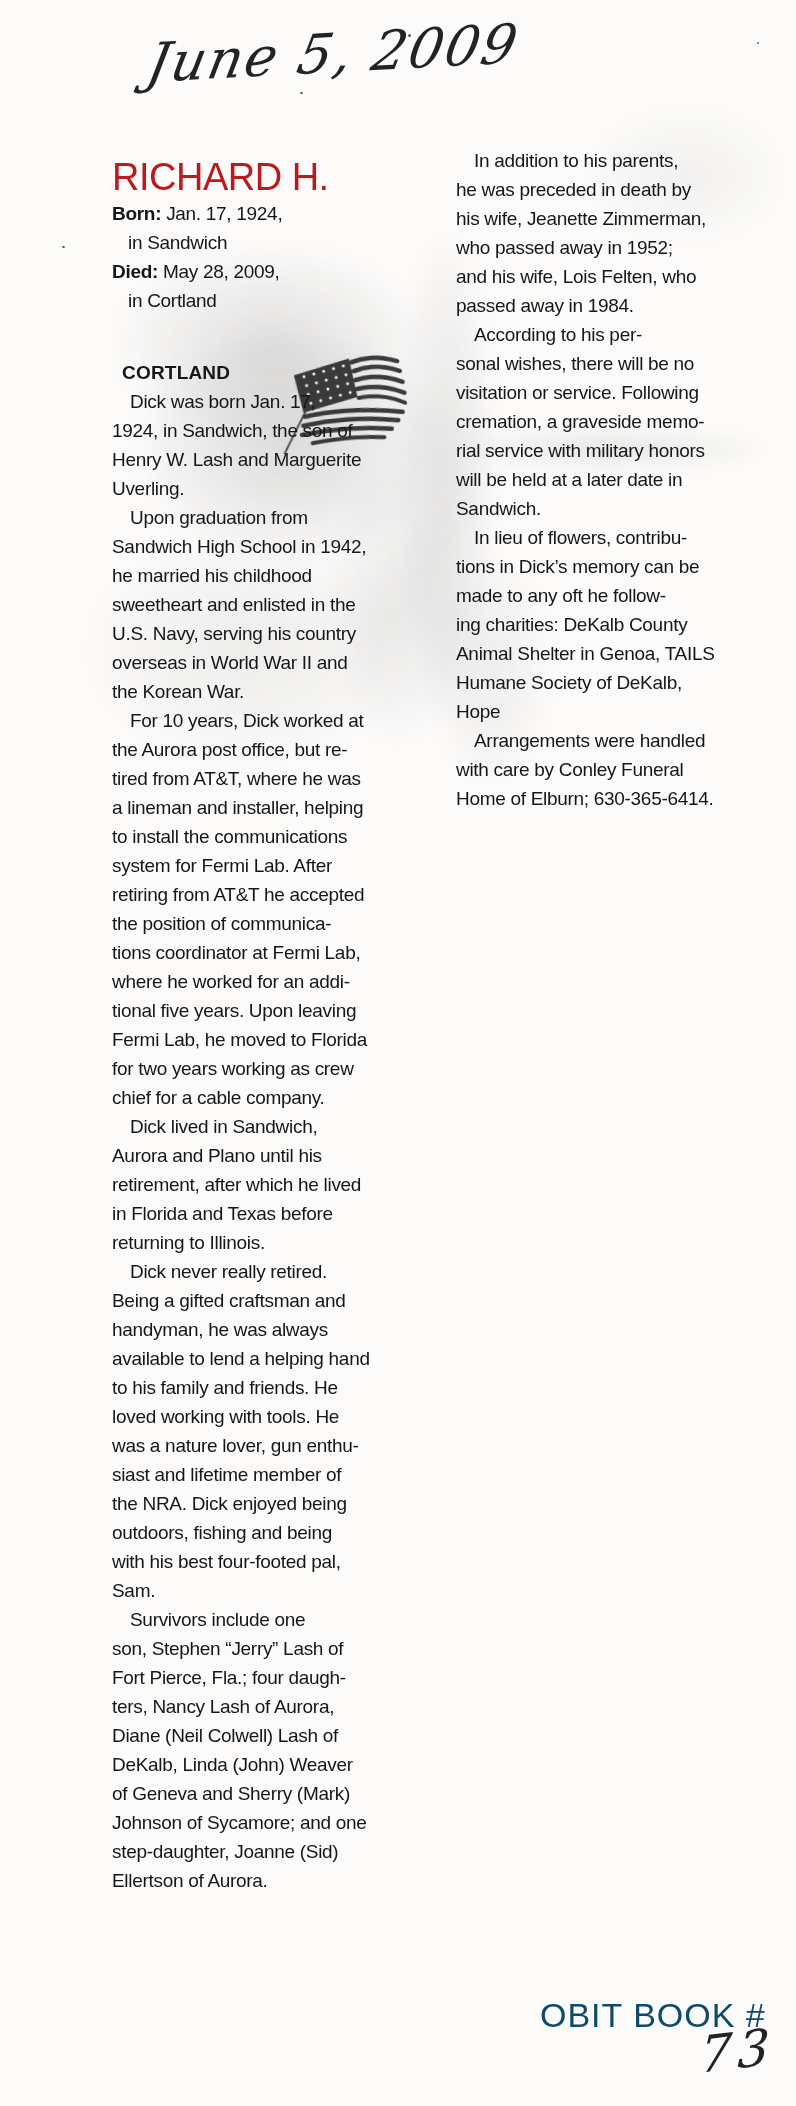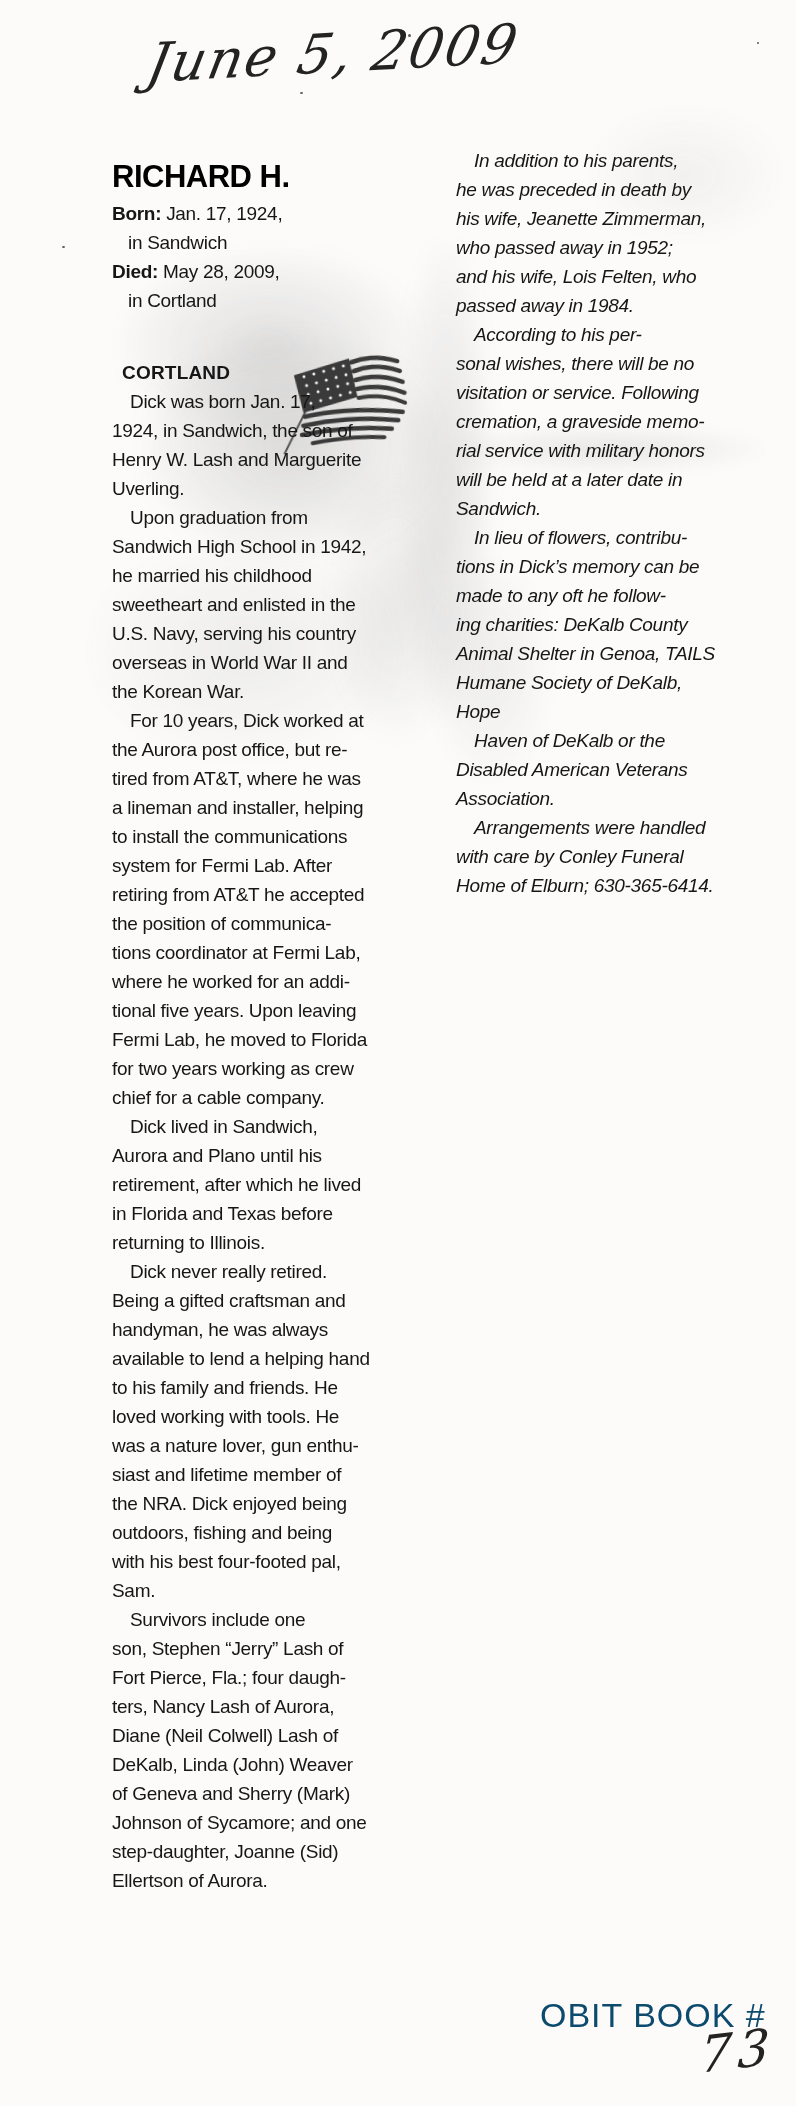--- a/index.html
+++ b/index.html
@@ -22,22 +22,22 @@
   
   .hand {
     font-family:"DejaVu Serif", serif; font-style:italic; color:#232323;
     position:absolute; white-space:nowrap;
   }
   .hand-date { left:148px; top:22px; font-size:54px; transform:rotate(-3deg) skewX(-14deg); letter-spacing:2px; }
   .hand-num  { left:700px; top:2022px; font-size:50px; transform:rotate(-7deg) skewX(-10deg); letter-spacing:6px; }
   
   .col { position:absolute; font-size:19px; line-height:29px; letter-spacing:-0.3px; color:#161616; }
   .col-left  { left:112px; top:160px; width:302px; }
-  .col-right { left:456px; top:146px; width:308px;font-style:italic; }
-  .name { font-size:31px; line-height:34px; font-weight:700; letter-spacing:-0.5px; color:#000000; }
+  .col-right { left:456px; top:146px; width:308px; }
+  .name { font-size:38px; line-height:34px; font-weight:400; letter-spacing:-0.5px; color:#b91c1c; }
   .bd b, .bold { font-weight:700;margin-top:48px; }
   .bd-indent { padding-left:16px; }
   .dateline { font-weight:700; margin-top:43px; margin-left:10px; letter-spacing:0.2px; }
   .para { white-space:pre-wrap; }
   .para.indent { text-indent:18px; }
   
   .stamp {
     position:absolute; left:540px; top:1996px;
     font-size:34px; font-weight:400; letter-spacing:1px; color:#0c4a6e;
     filter:blur(0.5px); white-space:nowrap;
@@ -179,23 +179,20 @@
 rial service with military honors
 will be held at a later date in
 Sandwich.</p>
     <p class="para indent">In lieu of flowers, contribu-
 tions in Dick’s memory can be
 made to any oft he follow-
 ing charities: DeKalb County
 Animal Shelter in Genoa, TAILS
 Humane Society of DeKalb,
 Hope</p>
-    <p class="para indent">Haven of DeKalb or the
-Disabled American Veterans
-Association.</p>
     <p class="para indent">Arrangements were handled
 with care by Conley Funeral
 Home of Elburn; 630-365-6414.</p>
   </div>
 
   <div class="stamp">OBIT BOOK #</div>
   <div class="hand hand-num">73</div>
 
 </div>
 

